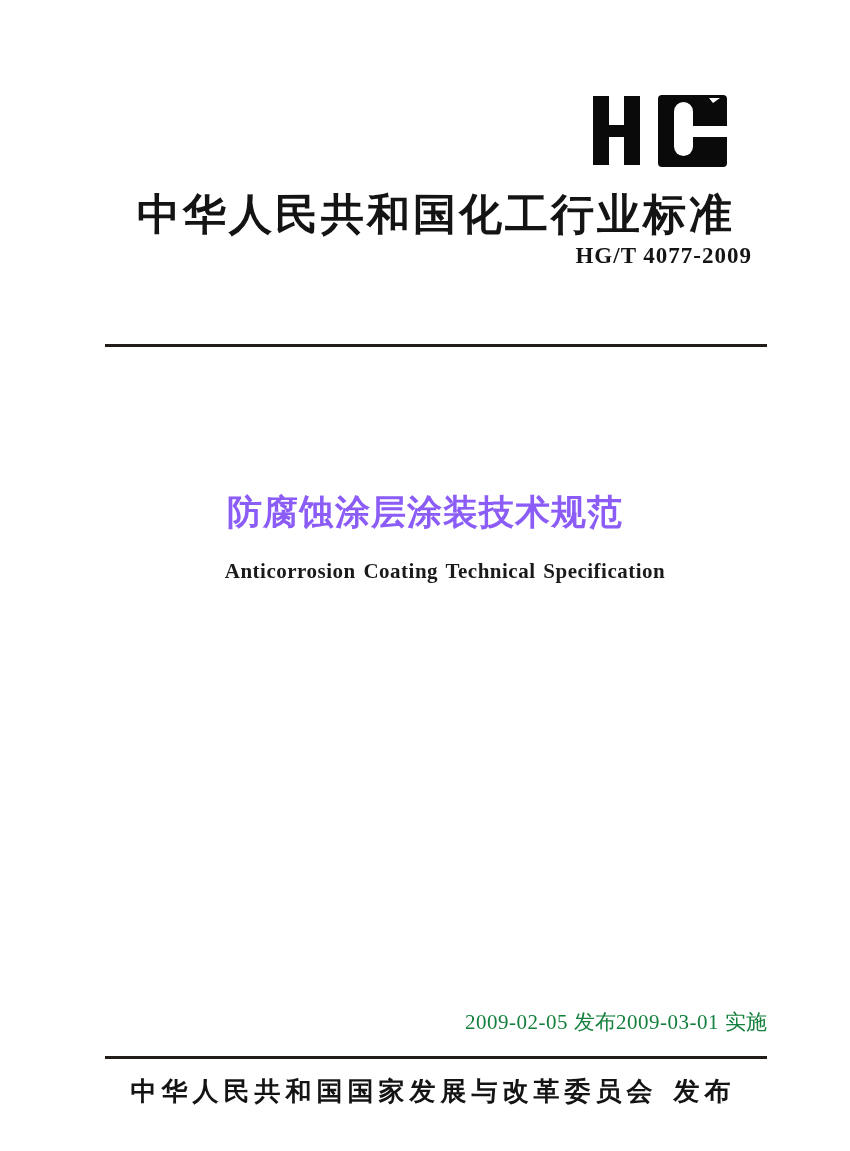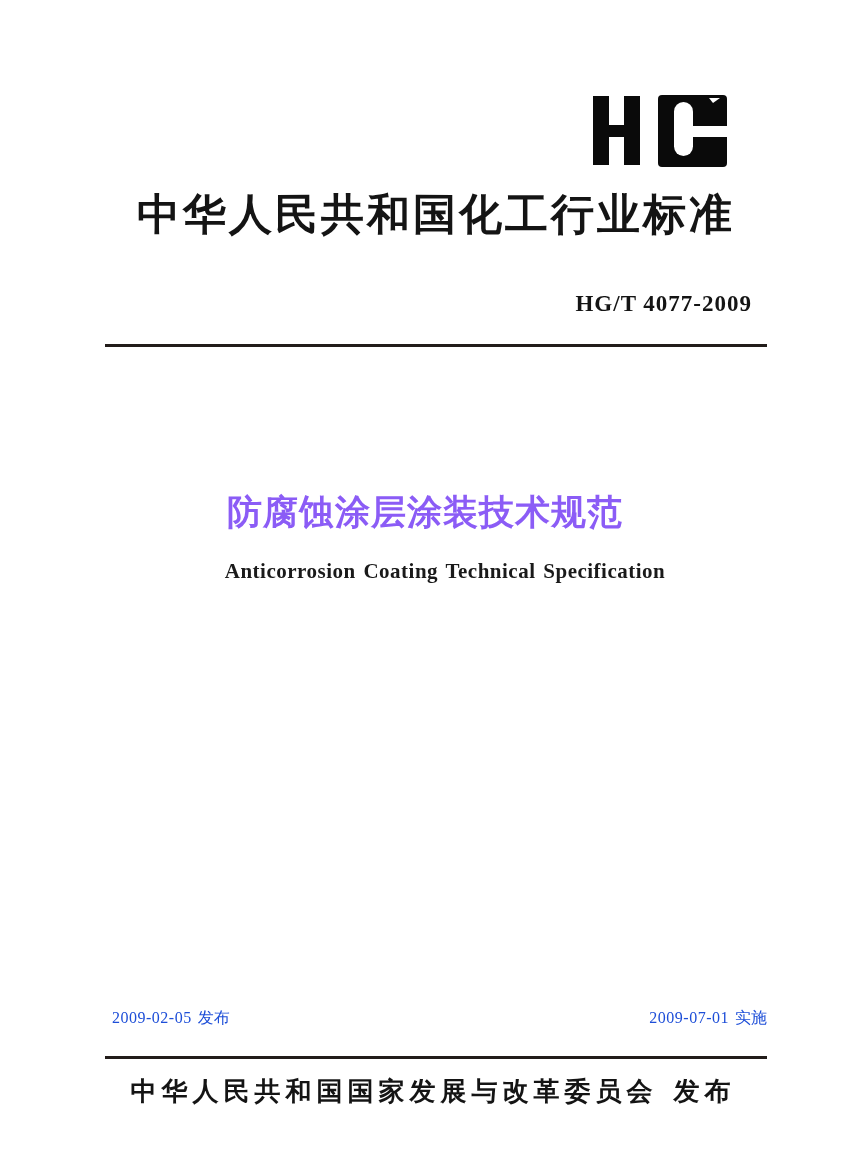--- a/index.html
+++ b/index.html
@@ -44,21 +44,20 @@
   
   .standard-code {
     position: absolute;
     top: 243px;
     right: 98px;
     font-size: 23px;
     font-weight: bold;
     font-family: "Liberation Serif", serif;
     color: #141414;
     letter-spacing: 1px;
-    margin-top: 48px;
   }
 
   .rule {
     position: absolute;
     left: 105px;
     width: 662px;
     height: 3px;
     background: #221c1a;
   }
   .rule-top { top: 344px; }
@@ -91,23 +90,23 @@
     font-family: "Liberation Serif", serif;
   }
 
   
   .date-row {
     position: absolute;
     left: 105px;
     top: 1008px;
     width: 662px;
     display: flex;
-    justify-content: space-between;
-    font-size: 16px;
-    color: #1d4ed8;
+    justify-content: flex-end;
+    font-size: 21px;
+    color: #15803d;
   }
   .date-item { white-space: nowrap; }
   .date-num {
     font-family: "Liberation Serif", serif;
     letter-spacing: 0.5px;
   }
   .date-label {
     font-family: "Liberation Sans", sans-serif;
     margin-left: 6px;
     font-weight: 500;
@@ -158,21 +157,21 @@
 
   <div class="doc-title-zh">防腐蚀涂层涂装技术规范</div>
 
   <div class="doc-title-en">Anticorrosion Coating Technical Specification</div>
 
   <div class="date-row">
     <div class="date-item date-left">
       <span class="date-num">2009-02-05</span><span class="date-label">发布</span>
     </div>
     <div class="date-item">
-      <span class="date-num">2009-07-01</span><span class="date-label">实施</span>
+      <span class="date-num">2009-03-01</span><span class="date-label">实施</span>
     </div>
   </div>
 
   <div class="rule rule-bottom"></div>
 
   <div class="publisher-row">
     <span class="publisher-name">中华人民共和国国家发展与改革委员会</span><span class="publish-label">发布</span>
   </div>
 
 </div>

